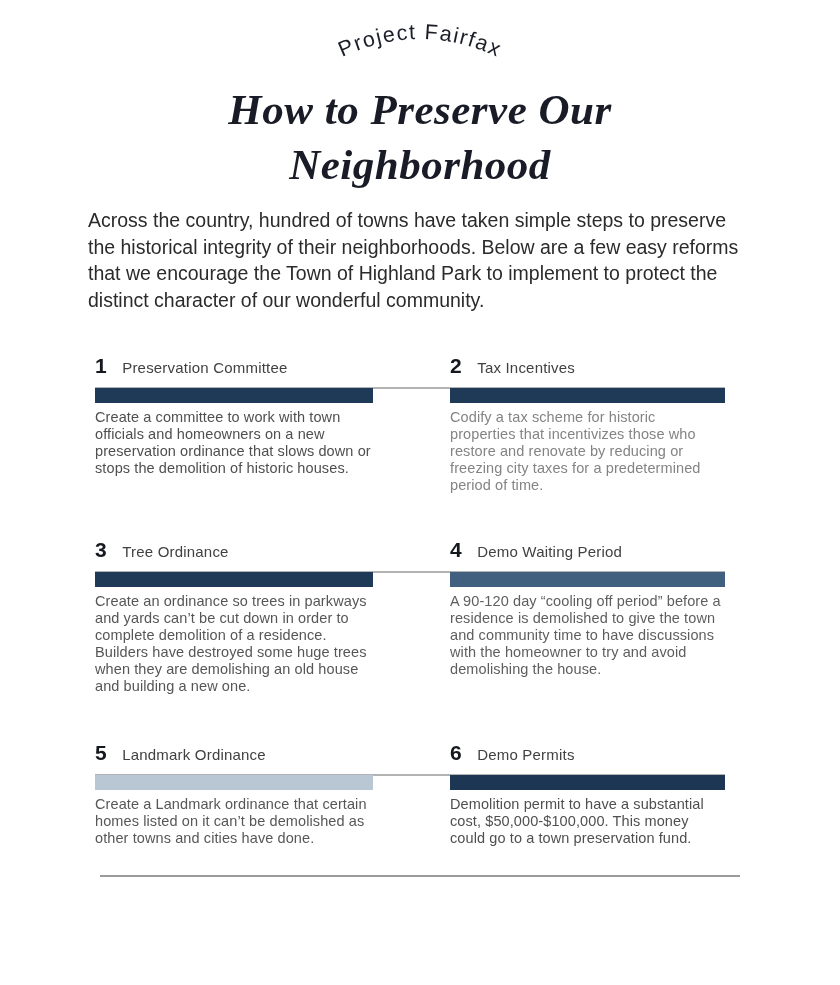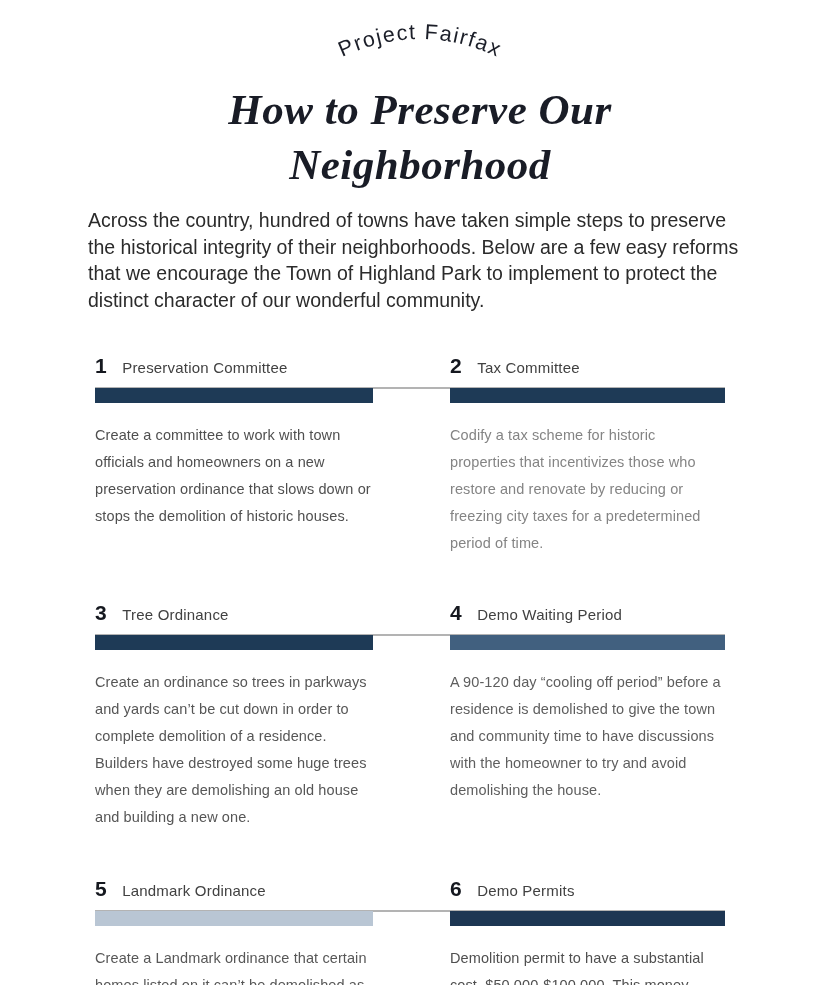--- a/index.html
+++ b/index.html
@@ -53,22 +53,22 @@
   }
   .sec-title {
     font-size:15px; color:#414141; margin-left:15px;
     letter-spacing:0.2px;
   }
   .sec-bar {
     position:relative; margin-top:10px; height:15px;
     background:#1e3a56; z-index:2;
   }
   .sec-body {
-    margin-top:19px;
-    font-size:14.5px; line-height:27px;
+    margin-top:6px;
+    font-size:14.5px; line-height:17px;
     letter-spacing:0.1px;
     color:#4f4f4f;
   }
 
   .bottom-rule {
     margin:28px 0 0 100px; width:640px;
     border:none; border-top:2px solid #9b9b9b;
   }
 </style>
 </head>
@@ -100,21 +100,21 @@
         <div class="sec-head">
           <span class="sec-num">1</span>
           <span class="sec-title">Preservation Committee</span>
         </div>
         <div class="sec-bar" style="background-color: rgb(30, 58, 86);"></div>
         <p class="sec-body" style="color: rgb(79, 79, 79);">Create a committee to work with town officials and homeowners on a new preservation ordinance that slows down or stops the demolition of historic houses.</p>
       </section>
       <section>
         <div class="sec-head">
           <span class="sec-num">2</span>
-          <span class="sec-title">Tax Committee</span>
+          <span class="sec-title">Tax Incentives</span>
         </div>
         <div class="sec-bar" style="background-color: rgb(30, 58, 86);"></div>
         <p class="sec-body" style="color: rgb(132, 132, 132);">Codify a tax scheme for historic properties that incentivizes those who restore and renovate by reducing or freezing city taxes for a predetermined period of time.</p>
       </section>
     </div>
 
     <div class="sec-row" style="margin-bottom:46px;">
       <div class="sec-rule"></div>
       <section>
         <div class="sec-head">

